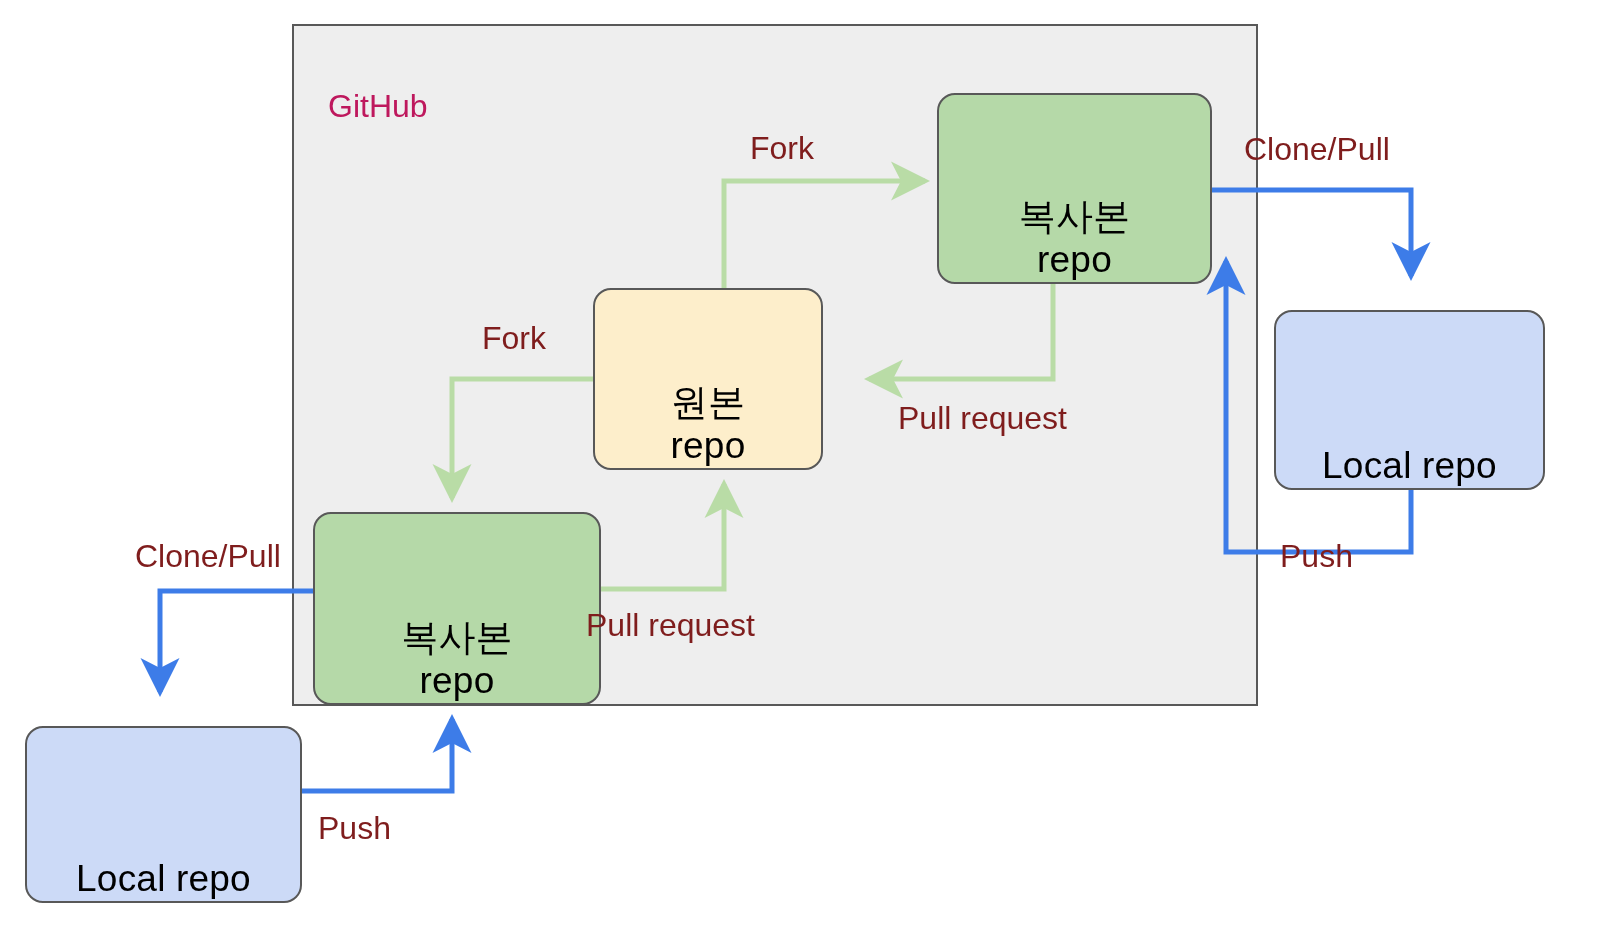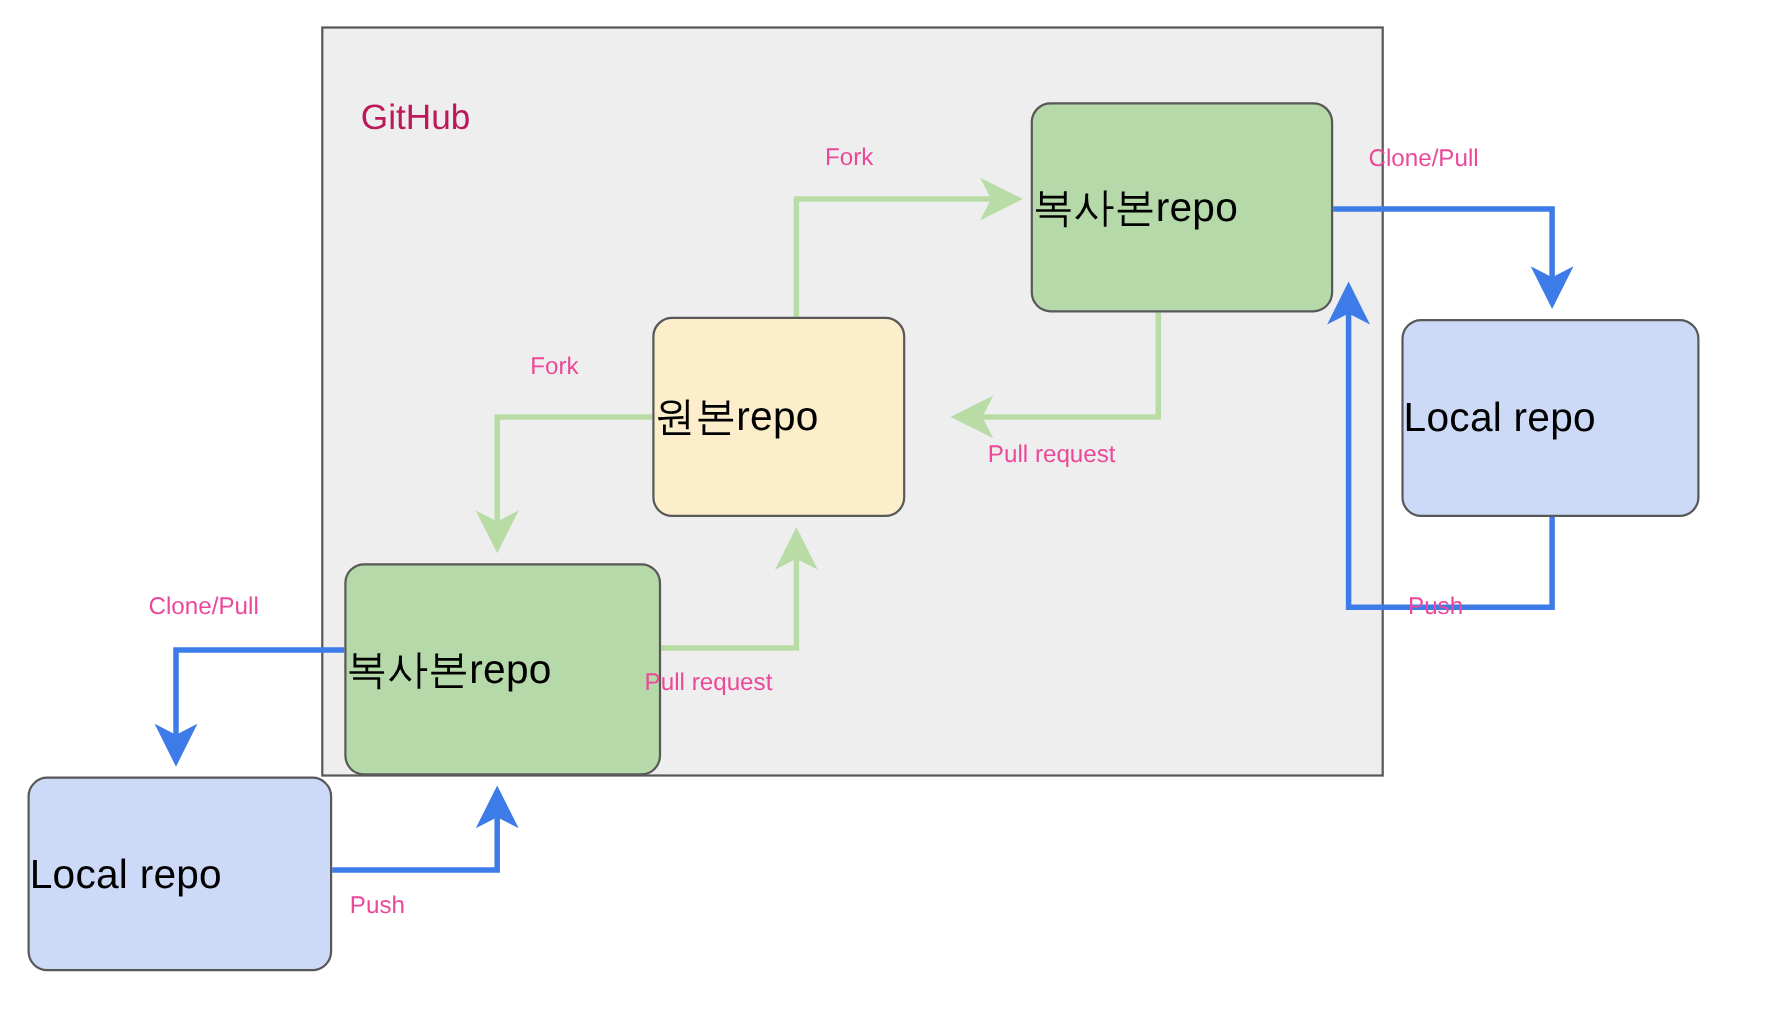--- a/index.html
+++ b/index.html
@@ -21,36 +21,37 @@
     position: absolute;
     left: 0;
     top: 0;
     width: 1605px;
     height: 931px;
   }
   .node {
     position: absolute;
     box-sizing: border-box;
     display: flex;
+    flex-direction: column;
     align-items: center;
-    justify-content: flex-start;
+    justify-content: flex-end;
     border: 2px solid #585858;
     border-radius: 18px;
     color: #000000;
     line-height: 1.18;
     text-align: center;
     letter-spacing: 0.2px;
   }
   .node .ln {
     display: block;
     white-space: nowrap;
   }
   .node-green { background: #b5d9a8; }
   .node-yellow { background: #fdeecb; }
-  .node-blue  { background: #ccdaf7; }
+  .node-blue  { background: #ccdaf7; margin-top: 20px; }
 
   #github-container {
     position: absolute;
     left: 292px;
     top: 24px;
     width: 966px;
     height: 682px;
     background: #eeeeee;
     border: 2px solid #585858;
     box-sizing: border-box;
@@ -65,22 +66,22 @@
   }
 
   #node-fork-top    { left: 937px; top: 93px;  width: 275px; height: 191px; font-size: 37px; }
   #node-original    { left: 593px; top: 288px; width: 230px; height: 182px; font-size: 37px; }
   #node-fork-bottom { left: 313px; top: 512px; width: 288px; height: 193px; font-size: 37px; }
   #node-local-right { left: 1274px; top: 290px; width: 271px; height: 180px; font-size: 37px; }
   #node-local-left  { left: 25px;  top: 706px; width: 277px; height: 177px; font-size: 37px; }
 
   .edge-label {
     position: absolute;
-    font-size: 22px;
-    color: #ec4899;
+    font-size: 32px;
+    color: #7f1d1d;
     white-space: nowrap;
   }
   #lbl-fork-top        { left: 750px;  top: 130px; }
   #lbl-fork-left       { left: 482px;  top: 320px; }
   #lbl-pr-upper        { left: 898px;  top: 400px; }
   #lbl-pr-lower        { left: 586px;  top: 607px; }
   #lbl-clonepull-right { left: 1244px; top: 131px; }
   #lbl-push-right      { left: 1280px; top: 538px; }
   #lbl-clonepull-left  { left: 135px;  top: 538px; }
   #lbl-push-left       { left: 318px;  top: 810px; }

